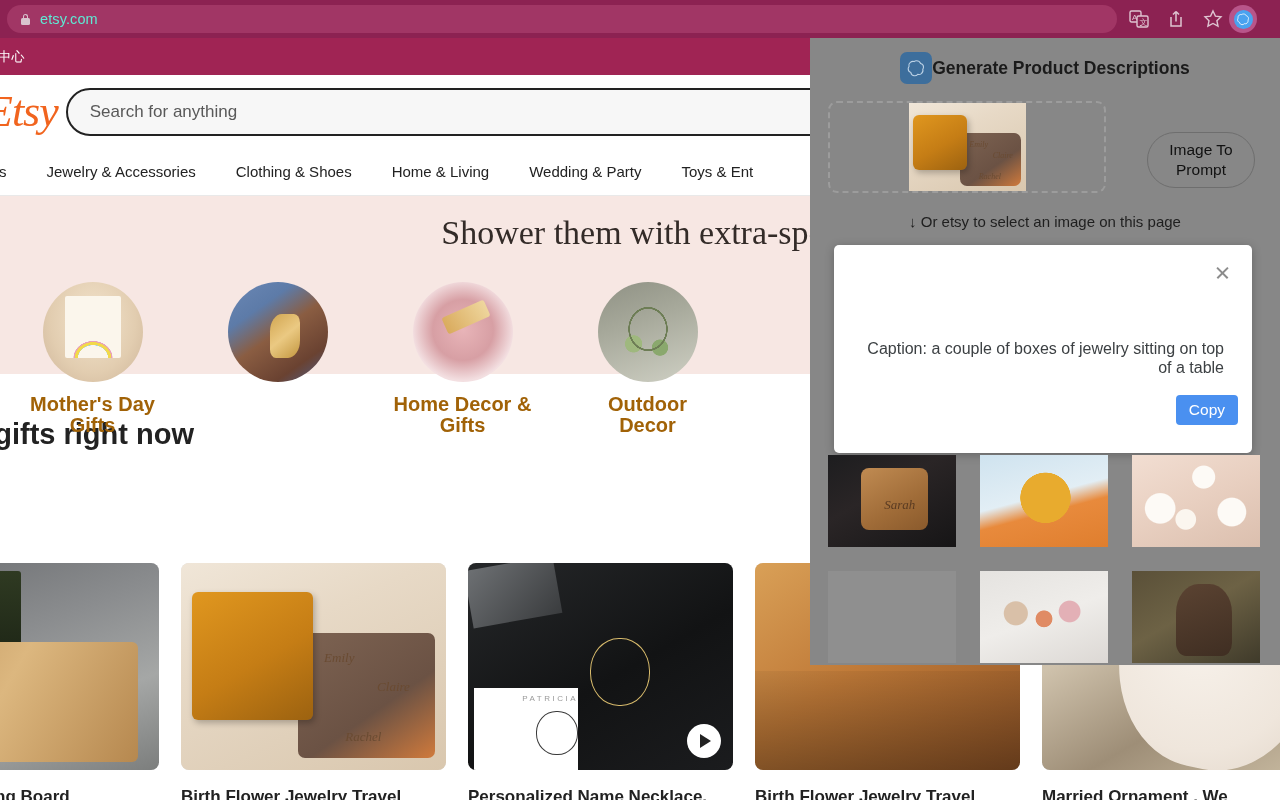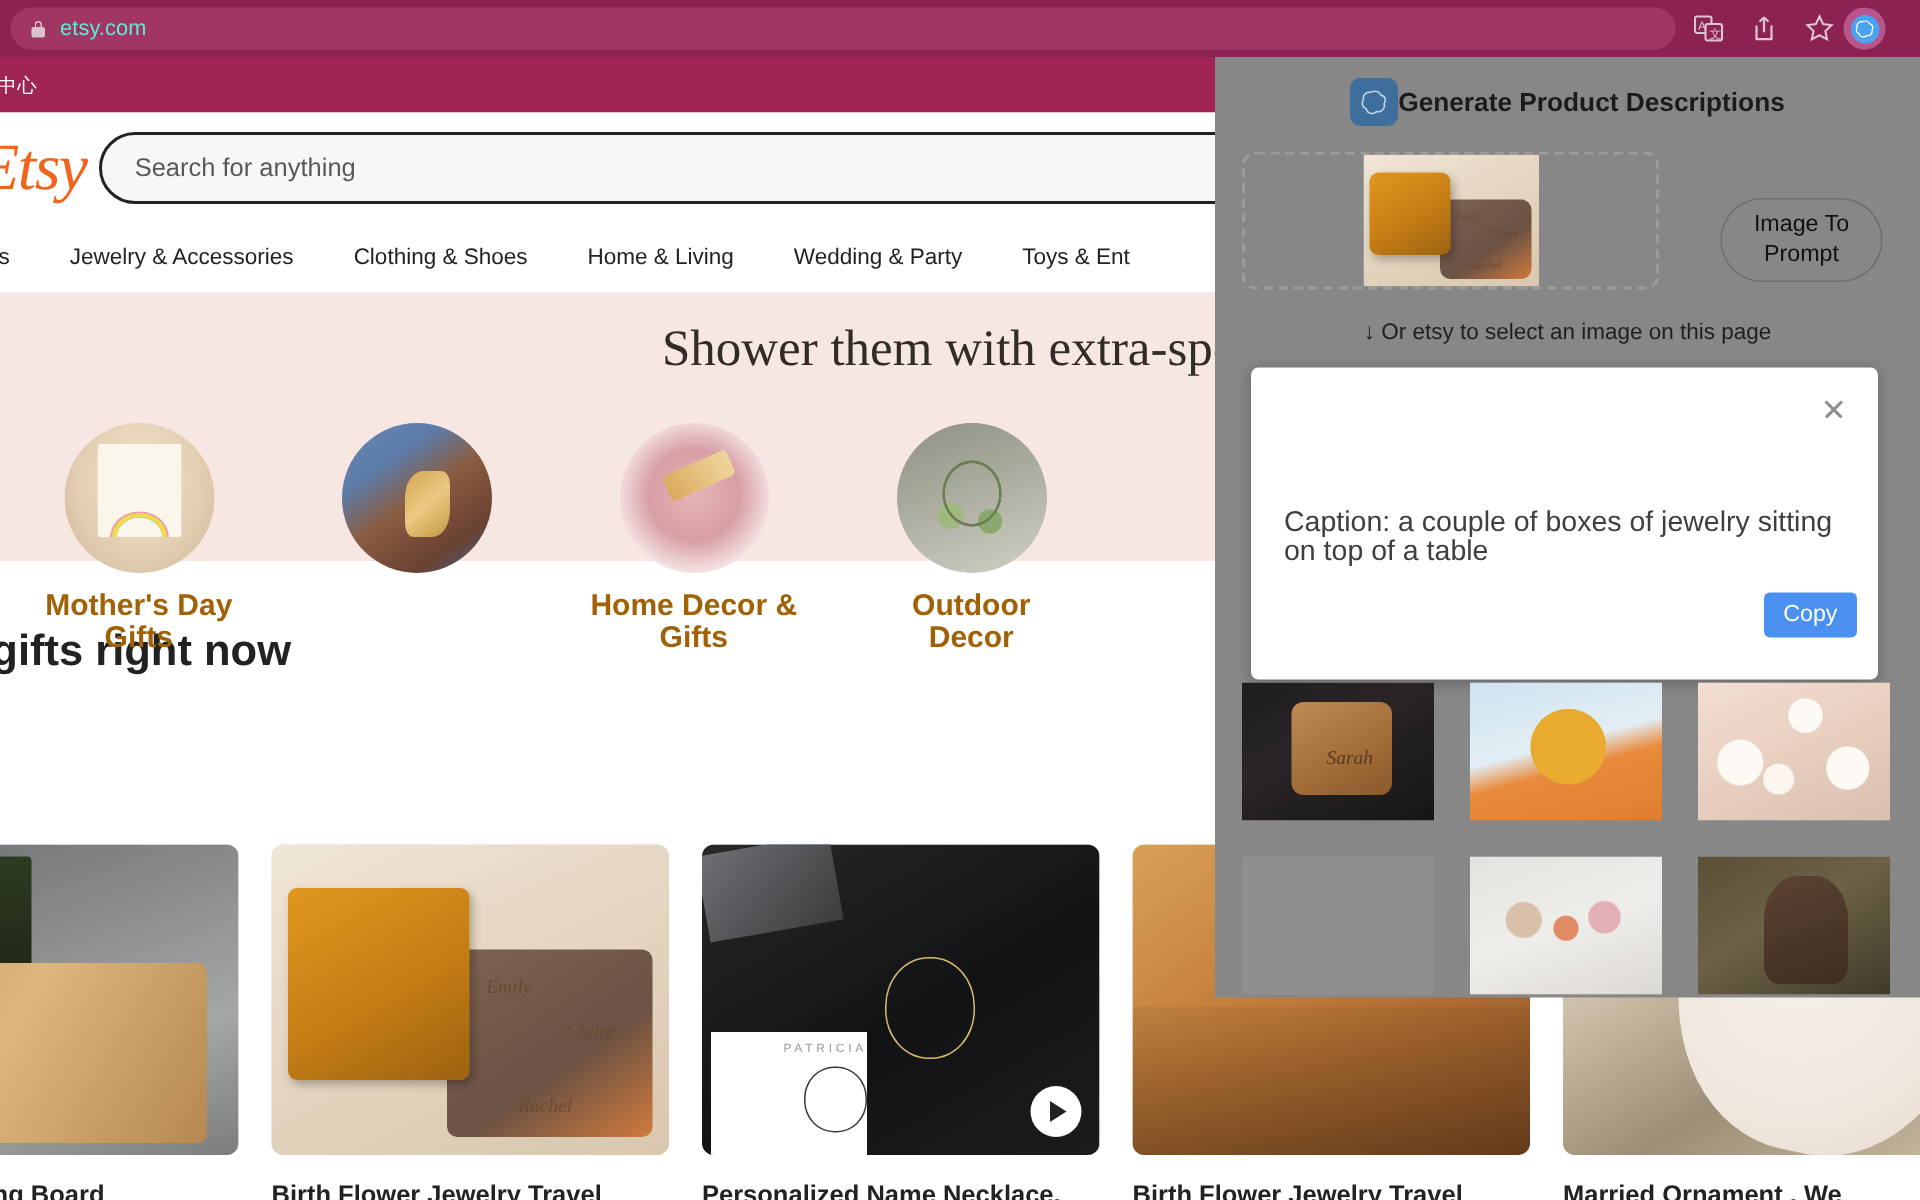--- a/index.html
+++ b/index.html
@@ -209,21 +209,21 @@
     width: 15px; height: 15px; cursor: pointer;
   }
   .cap-close:before, .cap-close:after {
     content: ""; position: absolute; top: 7px; left: 0;
     width: 15px; height: 1.6px; background: #8c8c8c;
   }
   .cap-close:before { transform: rotate(45deg); }
   .cap-close:after { transform: rotate(-45deg); }
   .cap-text {
     position: absolute; top: 94px; left: 22px; right: 28px;
-    font-size: 19px; color: #3c4043; line-height: 19px;
+    font-size: 16px; color: #3c4043; line-height: 19px; text-align: right;
   }
   .cap-copy {
     position: absolute; right: 14px; bottom: 28px;
     background: #4a90f0; color: #fff;
     border: none; border-radius: 4px;
     padding: 6px 13px; font-size: 15.5px;
     font-family: "Liberation Sans", sans-serif; cursor: pointer; text-align: right;
   }
 
   .ext-grid {

